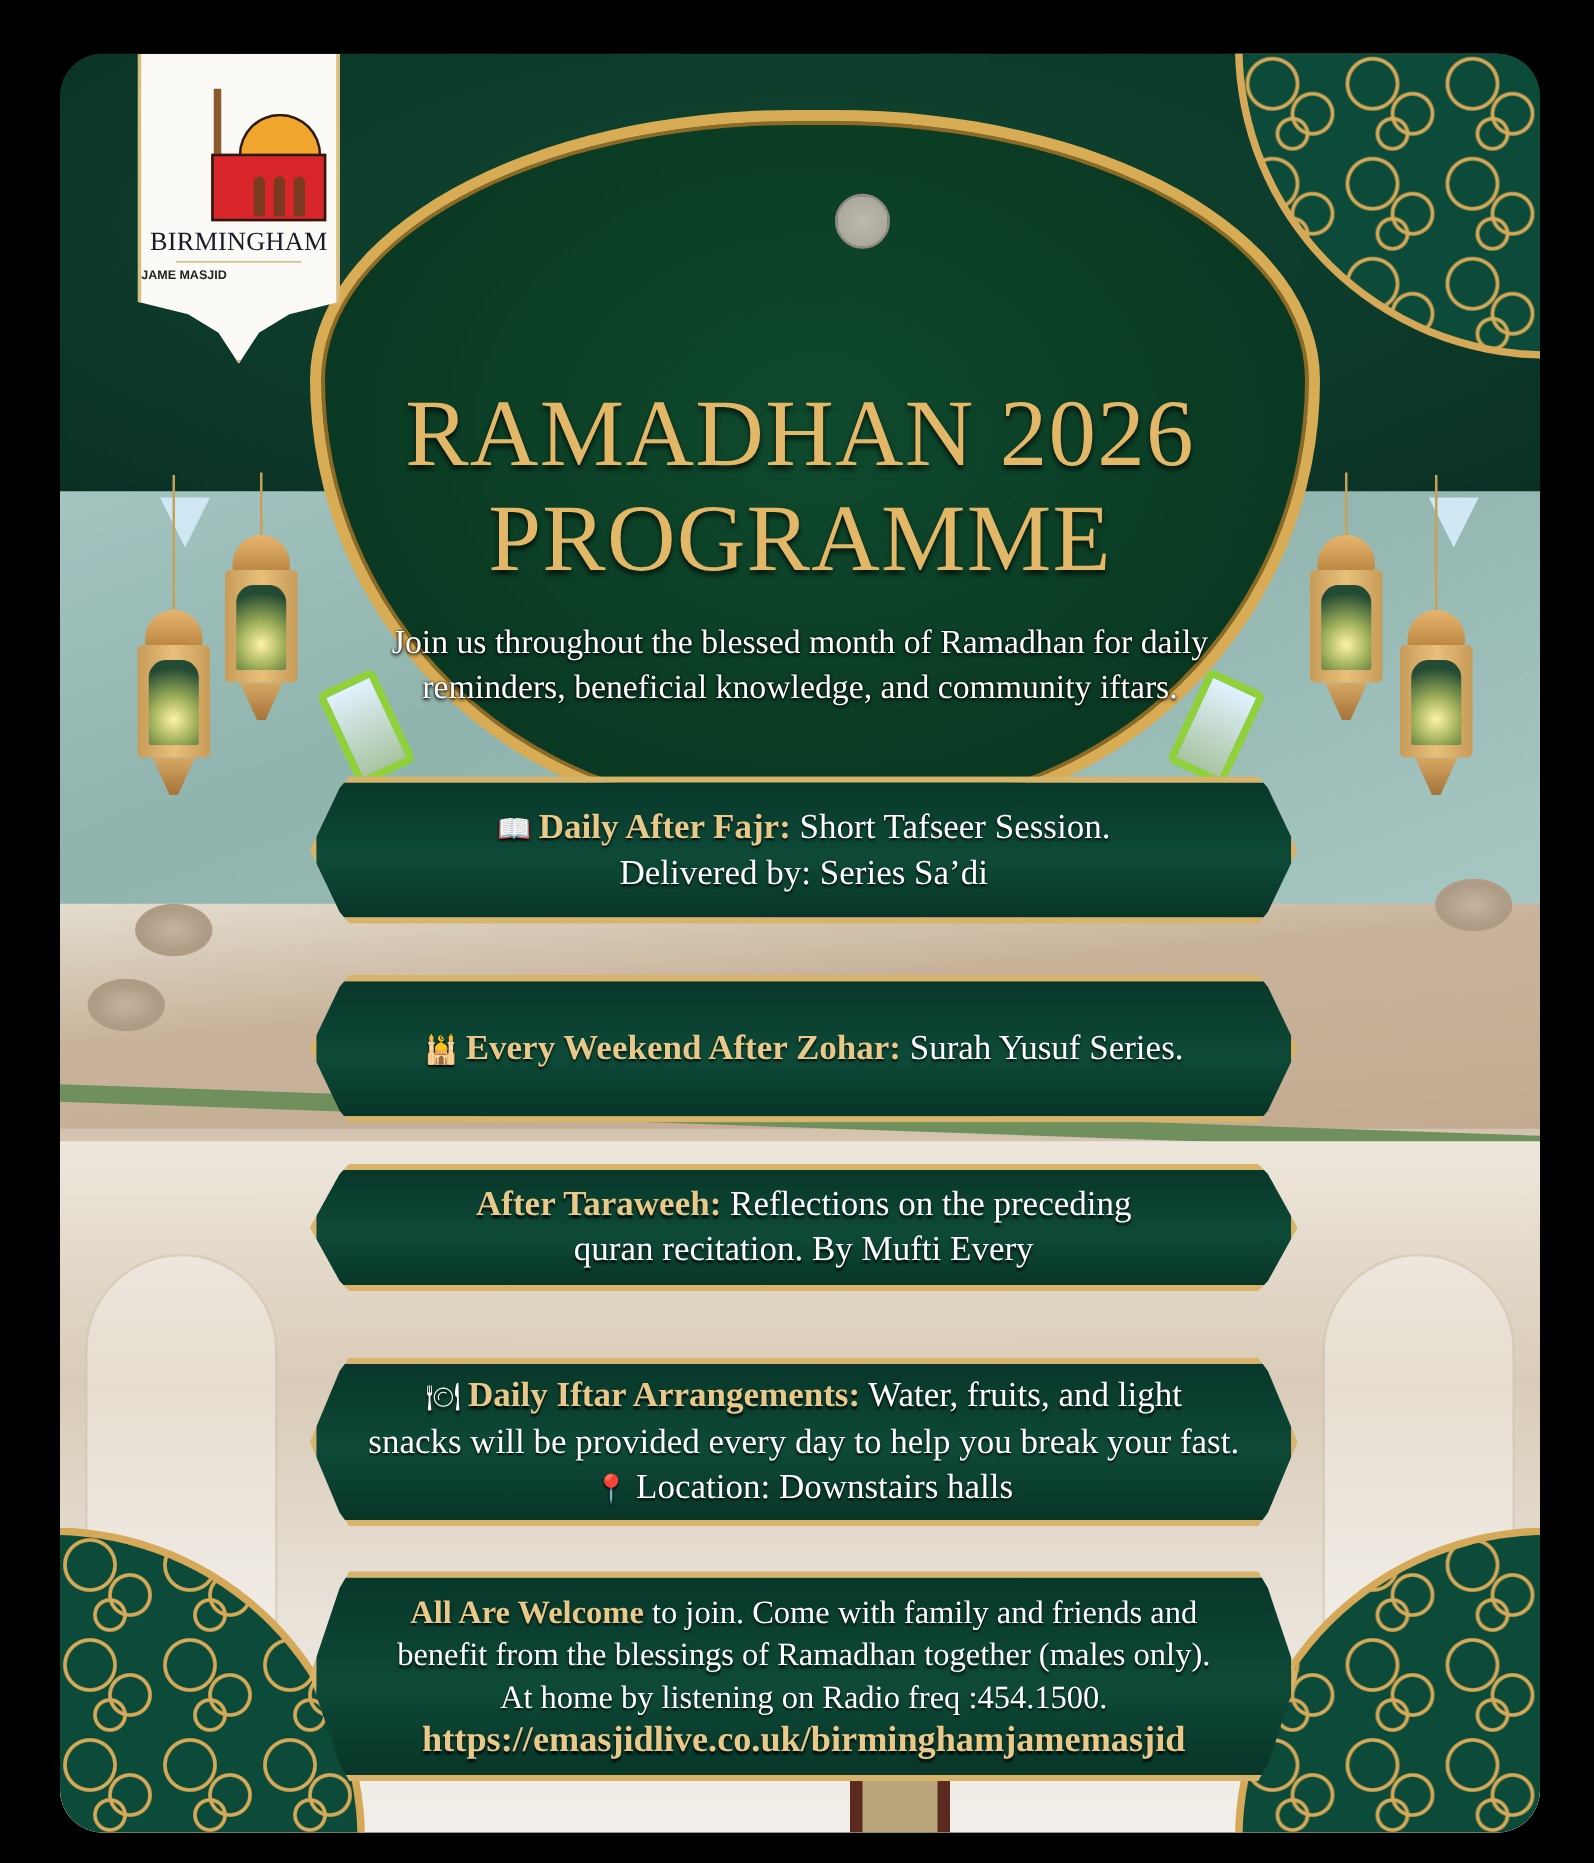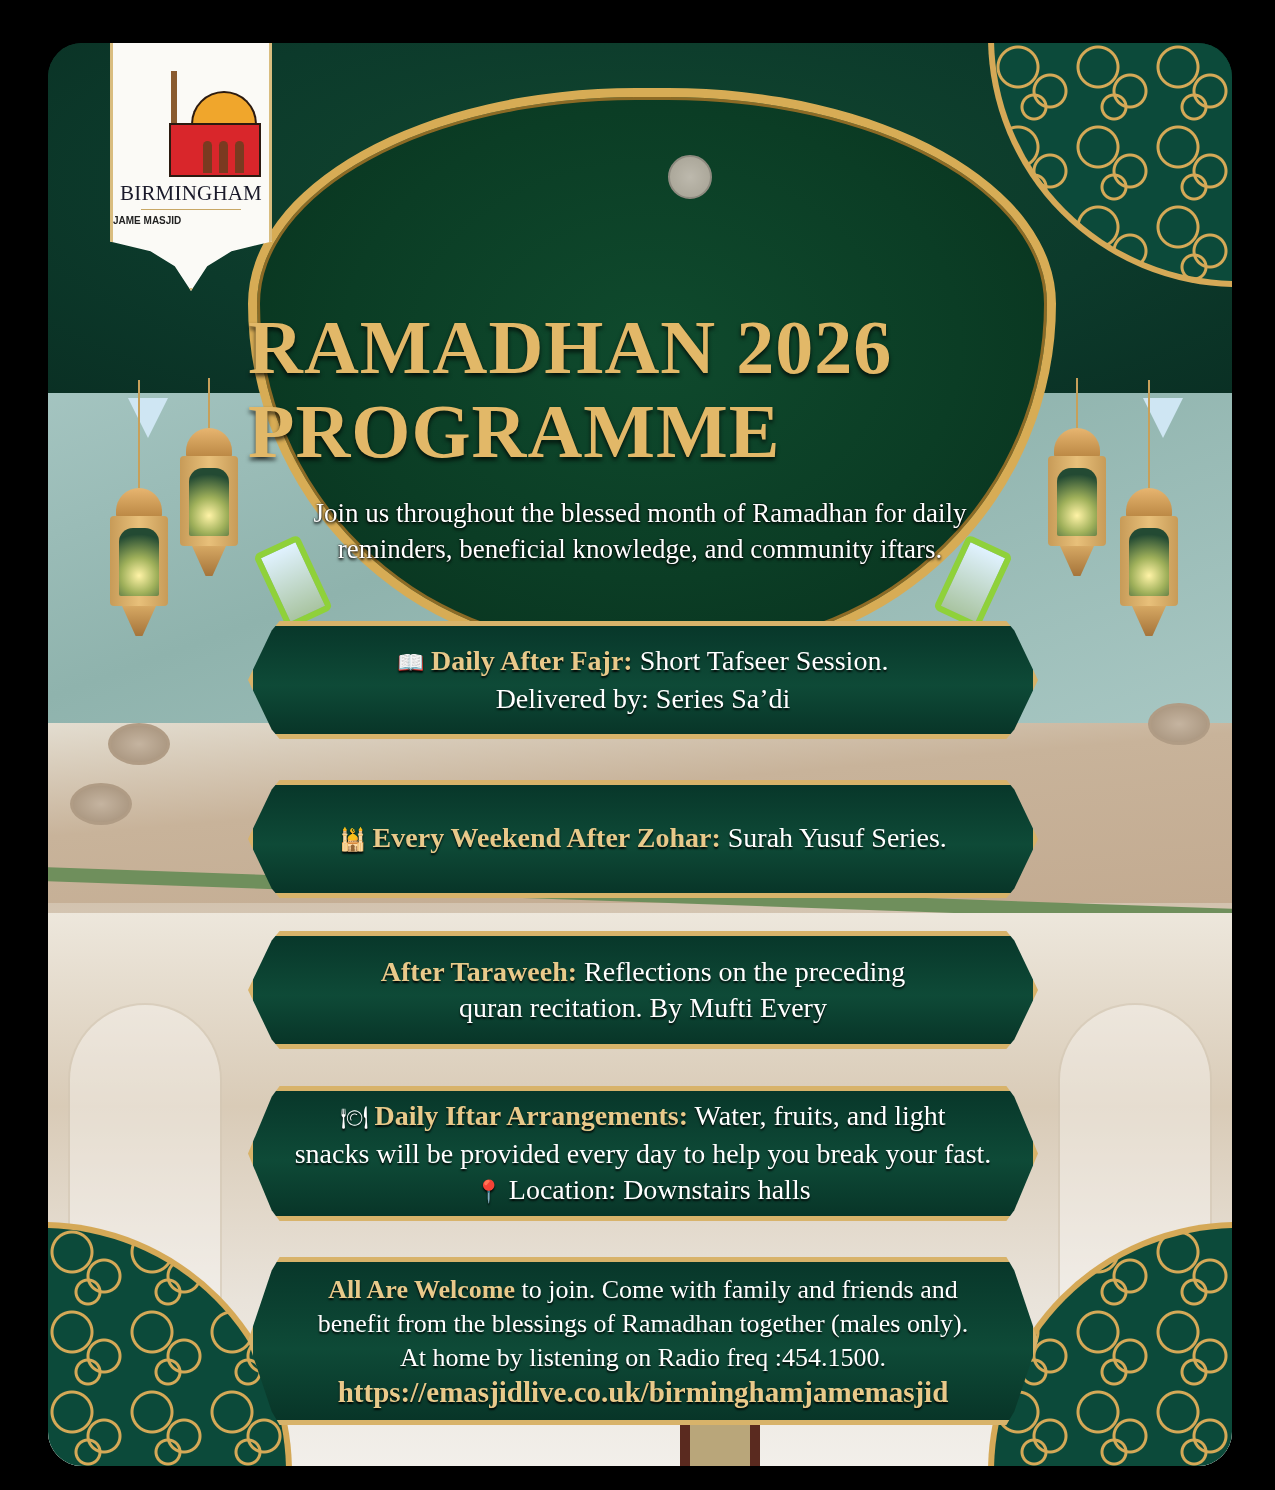--- a/index.html
+++ b/index.html
@@ -101,24 +101,23 @@
   
   .lantern { position: absolute; width: 58px; height: 160px; }
   .lantern .chain { position: absolute; left: 28px; top: -50px; width: 2px; height: 56px; background: #c7a05a; }
   .lantern .cap { position: absolute; left: 6px; top: 0; width: 46px; height: 30px; border-radius: 24px 24px 4px 4px; background: linear-gradient(#e7b570, #b98642); }
   .lantern .body { position: absolute; left: 0; top: 28px; width: 58px; height: 90px; background: linear-gradient(90deg, #c79b58, #e8c07a, #c79b58); border-radius: 4px; }
   .lantern .glass { position: absolute; left: 9px; top: 40px; width: 40px; height: 68px; background: radial-gradient(circle at 50% 70%, #fff3a6 0%, #9fb05a 35%, #234a33 80%); border-radius: 14px 14px 2px 2px; }
   .lantern .base { position: absolute; left: 12px; top: 118px; width: 34px; height: 30px; background: linear-gradient(#d6a863, #a5743a); clip-path: polygon(0 0, 100% 0, 60% 100%, 40% 100%); }
 
   
   .title {
-    position: absolute; left: 200px; right: 200px; top: 262px; text-align: left;
+    position: absolute; left: 200px; right: 200px; top: 262px; text-align: center;
     color: #e2b868; font-size: 76px; line-height: 84px; letter-spacing: 1px;
     text-shadow: 0 3px 4px rgba(0,0,0,0.75);
-    font-weight: bold;
   }
   .intro {
     position: absolute; left: 240px; right: 240px; top: 452px; text-align: center;
     color: #fff; font-size: 27px; line-height: 36px;
     text-shadow: 0 2px 3px rgba(0,0,0,0.9), 0 0 2px #000;
   }
 
   
   .banner {
     position: absolute; left: 200px; width: 790px; box-sizing: border-box;
@@ -128,21 +127,21 @@
     clip-path: polygon(4% 0, 96% 0, 97% 8%, 100% 50%, 97% 92%, 96% 100%, 4% 100%, 3% 92%, 0 50%, 3% 8%);
     color: #fff; font-size: 28px; line-height: 36px;
     display: flex; flex-direction: column; justify-content: center; align-items: center;
     text-shadow: 0 2px 2px rgba(0,0,0,0.9);
   }
   .banner .gold { color: #e8c98a; font-weight: bold; }
   .banner .url { color: #e8c98a; font-weight: bold; font-size: 29px; }
   .banner .icon { font-size: 22px; margin-right: 6px; }
   .b1 { top: 578px; height: 118px; }
   .b2 { top: 737px; height: 118px; }
-  .b3 { top: 888px; height: 118px; }
+  .b3 { top: 888px; height: 102px; }
   .b4 { top: 1043px; height: 135px; }
   .b5 { top: 1214px; height: 168px; font-size: 26px; line-height: 34px; }
   .ac-unit { position: absolute; width: 120px; height: 38px; background: linear-gradient(#f5f2ed, #cfcac2); border: 1px solid #b8b2a8; }
   .ac-unit::after { content: ""; position: absolute; left: 10px; right: 10px; bottom: 4px; height: 12px; background: #7d7a75; }
 </style>
 </head>
 <body>
 
 <div class="poster">
 

